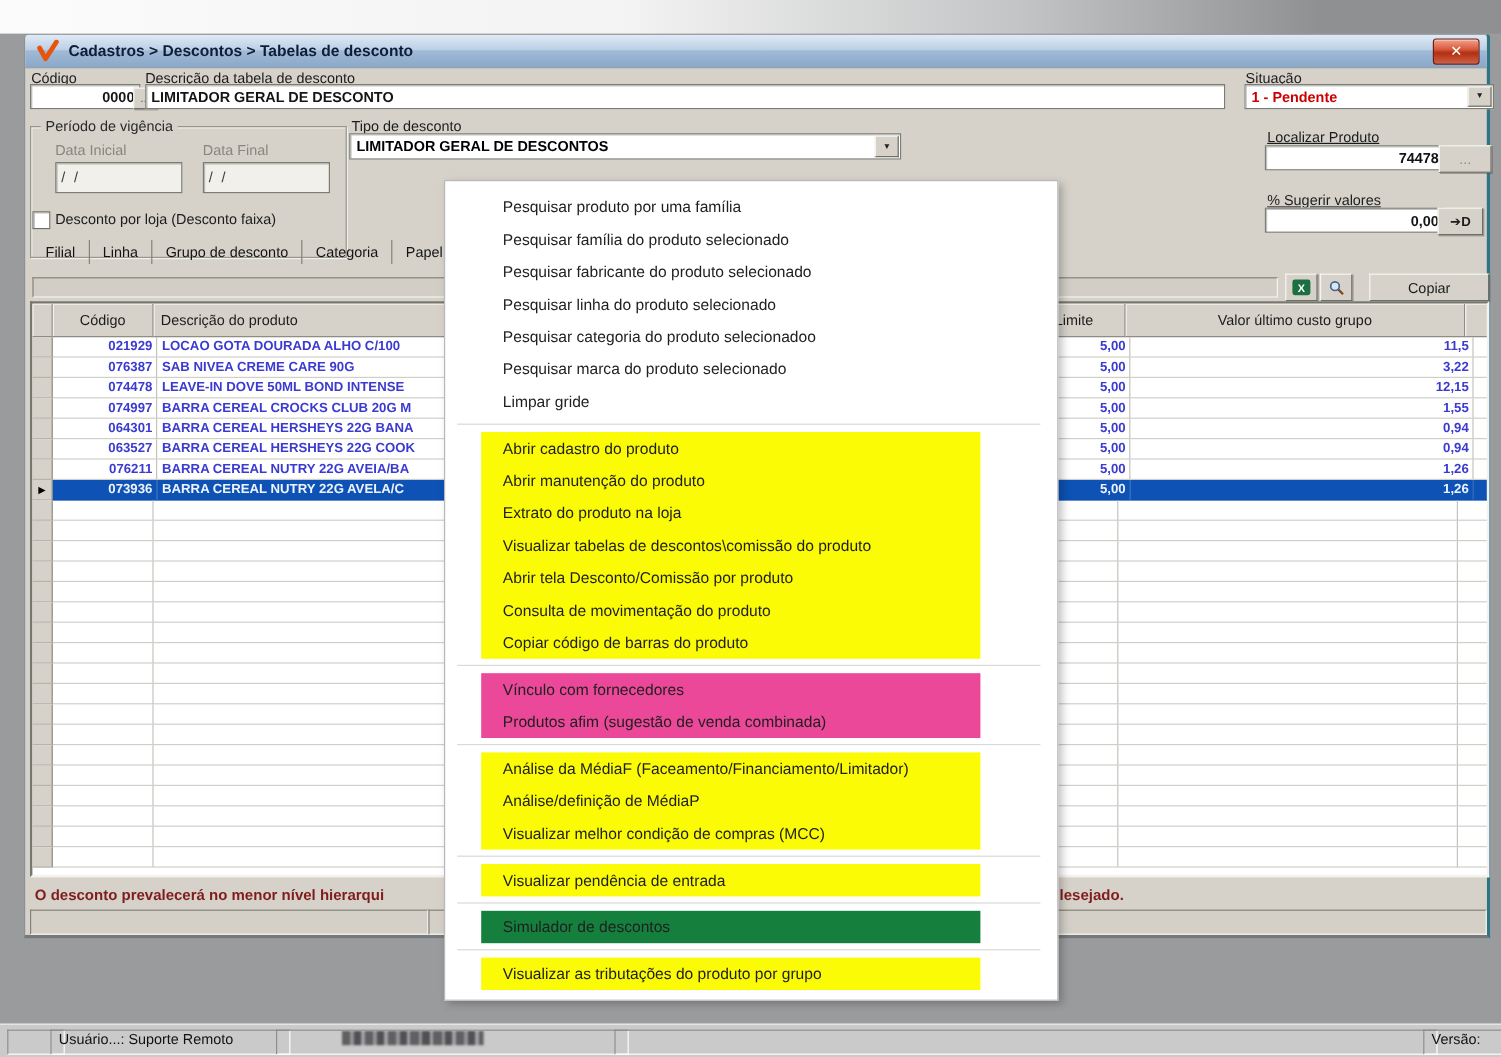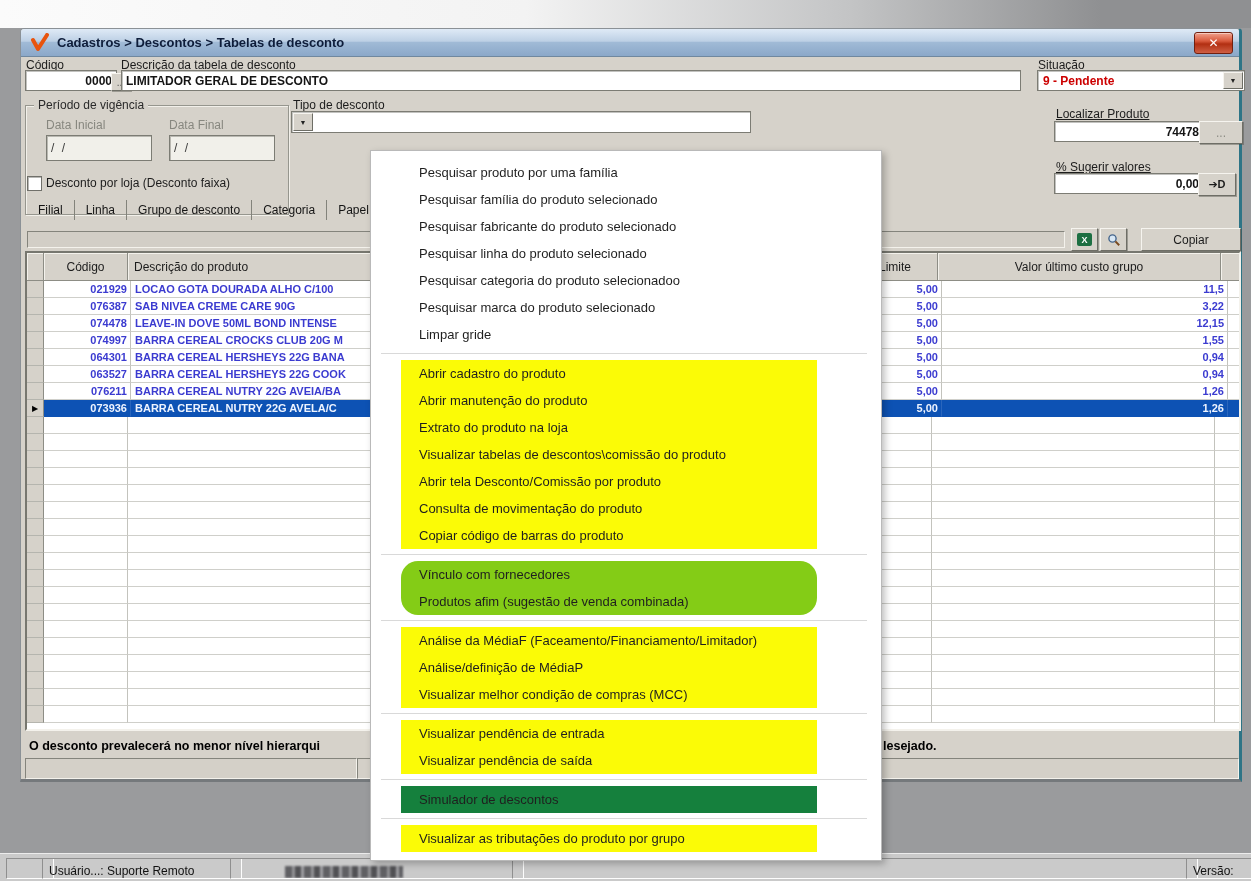--- a/index.html
+++ b/index.html
@@ -60,26 +60,26 @@
   .grow .c.num{justify-content:flex-end;padding-right:3px;}
   .grow .c.txt{padding-left:4px;}
   .grow .ind{background:#d6d2ca;border-right:1px solid #8d8d85;border-bottom:1px solid #b5b5ae;
     display:flex;align-items:center;justify-content:center;font-size:8px;color:#000;}
   .grow.head{height:28px;}
   .grow.head .c{background:#d6d2ca;color:#1c1c1c;font-weight:400;font-size:12px;
     border-right:1px solid #8d8d85;border-bottom:1px solid #8d8d85;
     box-shadow:inset 1px 1px 0 #f4f2ec;justify-content:center;}
   .grow.head .c.txt{justify-content:flex-start;padding-left:6px;}
   .grow.sel .c{background:#0d52b4;color:#eef4ff;border-bottom-color:#0d52b4;border-right-color:#2a66bd;}
-  .msg{font-size:12.5px;font-weight:700;color:#000000;white-space:nowrap;}
+  .msg{font-size:12.5px;font-weight:700;color:#7f1d1d;white-space:nowrap;}
   .cellp{background:#d4d0c8;border:1px solid;border-color:#84847c #f4f2ec #f4f2ec #84847c;}
   
   .statusbar{left:0;top:853px;width:1251px;height:28px;background:#cacaca;border-top:1px solid #ececec;z-index:2;}
   .sb-cell{position:absolute;top:4px;height:19px;border:1px solid;border-color:#8f8f8f #fdfdfd #fdfdfd #8f8f8f;
-    display:flex;align-items:flex-end;padding:0 6px;font-size:12px;color:#111;white-space:nowrap;overflow:hidden;}
+    display:flex;align-items:flex-start;padding:0 6px;font-size:12px;color:#111;white-space:nowrap;overflow:hidden;}
   .redact{width:118px;height:12px;margin-left:4px;
     background:repeating-linear-gradient(90deg,#4e4e52 0 7px,#8b8b8f 7px 10px,#3c3c40 10px 16px,#9a9a9e 16px 19px);
     filter:blur(1.1px);opacity:.85;}
   
   .menu{left:370px;top:150px;width:510px;z-index:10;background:#fff;
     border:1px solid #b9b9b9;box-shadow:3px 3px 7px rgba(0,0,0,.25);padding:8px 0;}
   .mgroup{margin:0 64px 0 30px;}
   .mitem{height:27px;line-height:27px;padding-left:18px;font-size:13px;color:#1f1f1f;white-space:nowrap;overflow:hidden;}
   .msep{height:12px;margin:0 14px 0 10px;position:relative;}
   .msep::after{content:"";position:absolute;left:0;right:0;top:5px;border-top:1px solid #d9d9d9;}
@@ -101,36 +101,37 @@
     </div>
   </div>
 
   <span class="abs lbl" style="left:5px;top:29px;">Código</span>
   <div class="abs tb r" style="left:4px;top:41px;width:82px;height:19px;">0000</div>
   <div class="abs btn" style="left:90px;top:44px;width:18px;height:16px;font-size:10px;color:#555;">...</div>
   <span class="abs lbl" style="left:100px;top:29px;">Descrição da tabela de desconto</span>
   <div class="abs tb" style="left:100px;top:41px;width:890px;height:19px;">LIMITADOR GERAL DE DESCONTO</div>
   <span class="abs lbl u" style="left:1017px;top:29px;">Situação</span>
   <div class="abs combo" style="left:1016px;top:41px;width:206px;height:19px;">
-    <span class="val" style="color: rgb(204, 0, 0);">9 - Pendente</span>
+    <span class="val" style="color: rgb(204, 0, 0);">1 - Pendente</span>
     <span class="drop">
         <span>▼</span>
       </span>
   </div>
 
   <div class="abs gb" style="left:4px;top:76px;width:262px;height:108px;">
     <span class="legend">Período de vigência</span>
     <span class="abs lbl dis" style="left:20px;top:12px;">Data Inicial</span>
     <span class="abs lbl dis" style="left:143px;top:12px;">Data Final</span>
     <div class="abs tb date" style="left:20px;top:29px;width:96px;height:24px;">/ /</div>
     <div class="abs tb date" style="left:143px;top:29px;width:96px;height:24px;">/ /</div>
   </div>
 
   <span class="abs lbl" style="left:272px;top:69px;">Tipo de desconto</span>
   <div class="abs combo" style="left:270px;top:82px;width:458px;height:20px;">
+    <span class="val">LIMITADOR GERAL DE DESCONTOS</span>
     <span class="drop">
         <span>▼</span>
       </span>
   </div>
 
   <span class="abs lbl u" style="left:1035px;top:78px;">Localizar Produto</span>
   <div class="abs tb r" style="left:1033px;top:92px;width:140px;height:19px;">74478</div>
   <div class="abs btn" style="left:1178px;top:92px;width:42px;height:21px;color:#8d8d85;">...</div>
   <span class="abs lbl u" style="left:1035px;top:131px;">% Sugerir valores</span>
   <div class="abs tb r" style="left:1033px;top:144px;width:140px;height:19px;">0,00</div>
@@ -416,34 +417,33 @@
     <div class="mgroup" style="background: rgb(251, 251, 6);">
       <div class="mitem">Abrir cadastro do produto</div>
       <div class="mitem">Abrir manutenção do produto</div>
       <div class="mitem">Extrato do produto na loja</div>
       <div class="mitem">Visualizar tabelas de descontos\comissão do produto</div>
       <div class="mitem">Abrir tela Desconto/Comissão por produto</div>
       <div class="mitem">Consulta de movimentação do produto</div>
       <div class="mitem">Copiar código de barras do produto</div>
     </div>
     <div class="msep"></div>
-    <div class="mgroup" style="background: #84cc16; border-radius: 17px;">
+    <div class="mgroup" style="background: #ec4899;">
       <div class="mitem">Vínculo com fornecedores</div>
       <div class="mitem">Produtos afim (sugestão de venda combinada)</div>
     </div>
     <div class="msep"></div>
     <div class="mgroup" style="background: rgb(251, 251, 6);">
       <div class="mitem">Análise da MédiaF (Faceamento/Financiamento/Limitador)</div>
       <div class="mitem">Análise/definição de MédiaP</div>
       <div class="mitem">Visualizar melhor condição de compras (MCC)</div>
     </div>
     <div class="msep"></div>
     <div class="mgroup" style="background: rgb(251, 251, 6);">
       <div class="mitem">Visualizar pendência de entrada</div>
-      <div class="mitem">Visualizar pendência de saída</div>
     </div>
     <div class="msep"></div>
     <div class="mgroup" style="background: #15803d;">
       <div class="mitem">Simulador de descontos</div>
     </div>
     <div class="msep"></div>
     <div class="mgroup" style="background: rgb(251, 251, 6);">
       <div class="mitem">Visualizar as tributações do produto por grupo</div>
     </div>
   </div>

